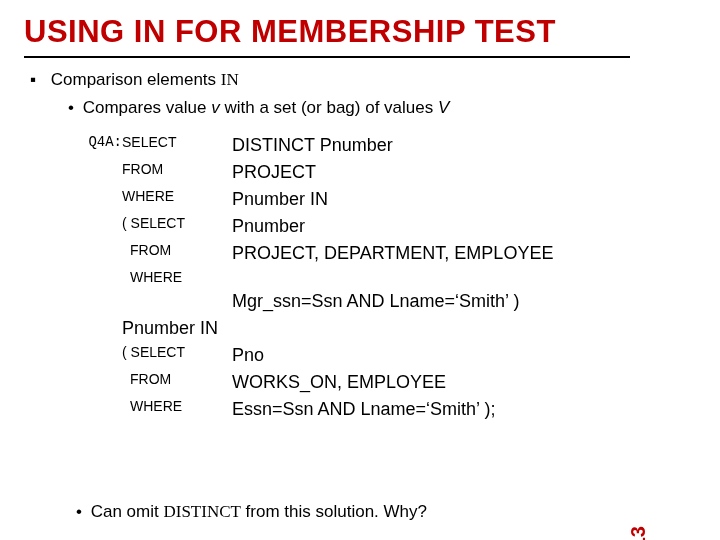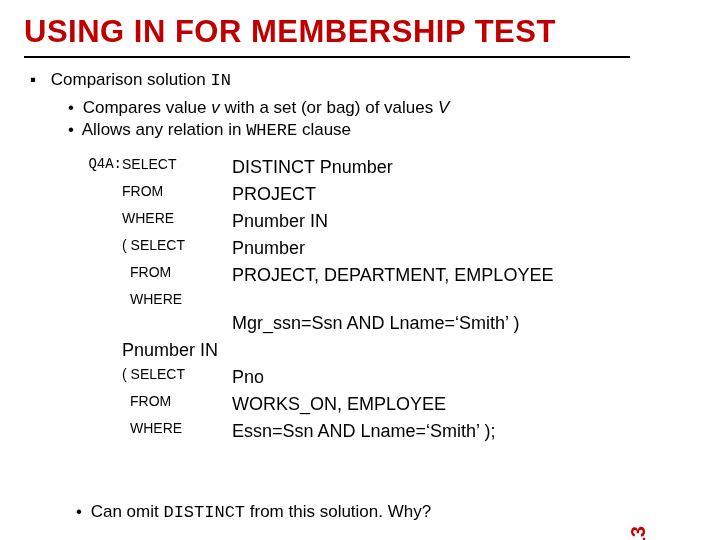--- a/index.html
+++ b/index.html
@@ -47,21 +47,21 @@
     margin: 8px 0 0 44px;
   }
   .b2 {
     font-size: 17px;
     margin: 2px 0;
   }
   .b2 .dot {
     margin-right: 4px;
   }
   .mono {
-    font-family: Liberation Mono, monospace;
+    font-family: Liberation Serif, serif;
     text-align: right;
   }
   .ital { font-style: italic; }
   .query {
     margin: 14px 0 0 28px;
     font-size: 14px;
     font-family: Arial, Helvetica, sans-serif;
     line-height: 1.5;
   }
   .qrow {
@@ -107,31 +107,27 @@
 </head>
 <body>
 
 <div class="slide">
 
   <h1 class="title">USING IN FOR MEMBERSHIP TEST</h1>
   <hr class="rule">
 
   <div class="b1">
     <span class="sq">▪</span>
-    <span>Comparison solution </span><span class="mono">IN</span>
+    <span>Comparison elements </span><span class="mono">IN</span>
   </div>
 
   <div class="b2-wrap">
     <div class="b2">
       <span class="dot">•</span>
       <span>Compares value </span><span class="ital">v</span><span> with a set (or bag) of values </span><span class="ital">V</span>
-    </div>
-    <div class="b2">
-      <span class="dot">•</span>
-      <span>Allows any relation in </span><span class="mono">WHERE</span><span> clause</span>
     </div>
   </div>
 
   <div class="query">
     <div class="qrow">
       <div class="qlabel">Q4A:</div>
       <div class="kw">SELECT</div>
       <div class="arg">DISTINCT Pnumber</div>
     </div>
     <div class="qrow">

